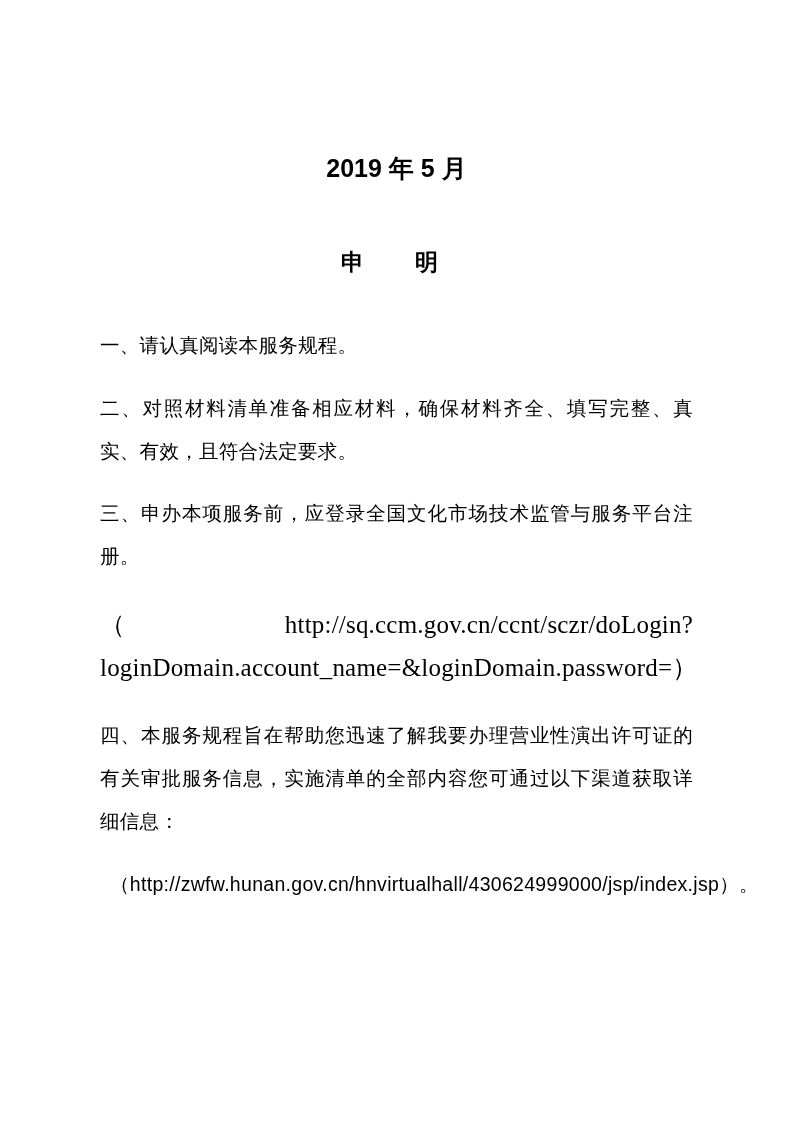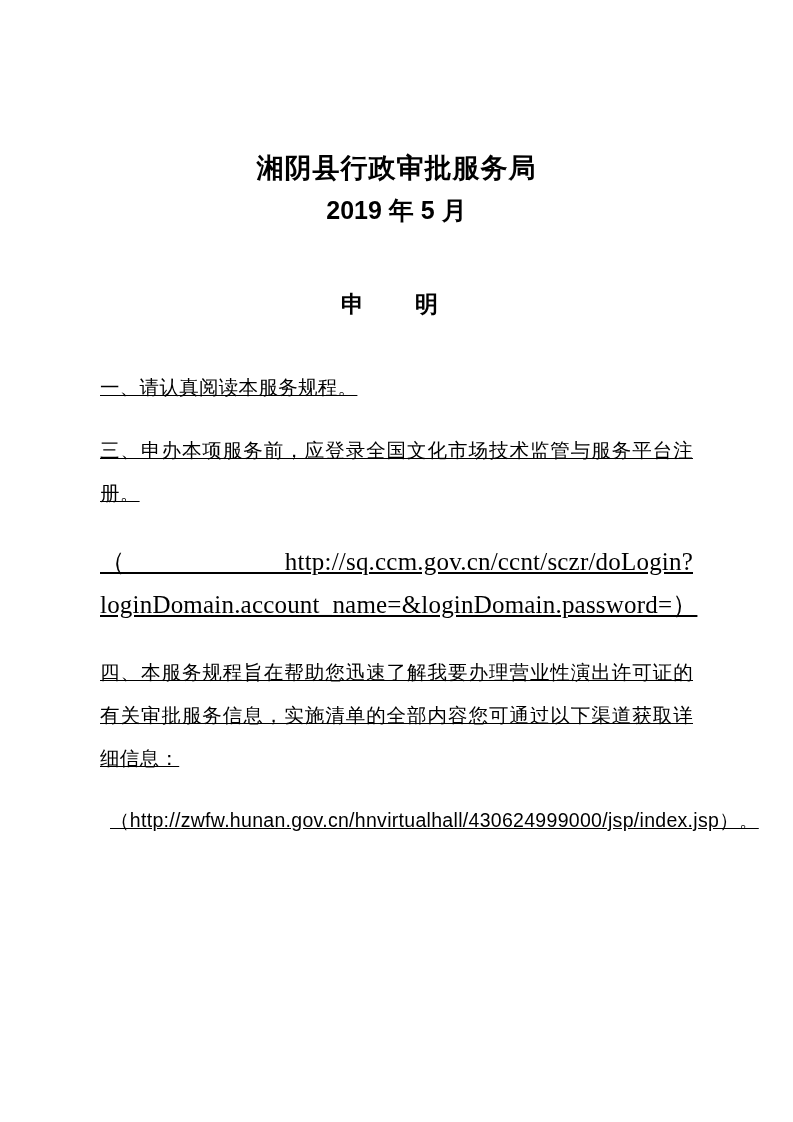--- a/index.html
+++ b/index.html
@@ -42,21 +42,20 @@
   .decl-heading {
     text-align: center;
     font-size: 23px;
     font-weight: bold;
     letter-spacing: 14px;
     margin-top: 54px;
     line-height: 40px;
   }
   .body-block {
     margin-top: 42px;
-    text-decoration: underline;
   }
   .para {
     font-size: 19.5px;
     line-height: 43px;
     text-align: justify;
     letter-spacing: 0.3px;
   }
   .para.mono {
     font-family: "Liberation Serif", serif;
     font-size: 25px;
@@ -66,27 +65,27 @@
     text-indent: 0;
     padding-left: 10px;
   }
 </style>
 </head>
 <body>
 
 <div class="page">
 
   <div class="title-block">
-    <div class="org-title">湘阴县行政审批服务局</div>
     <div class="doc-date">2019 年 5 月</div>
   </div>
 
   <div class="decl-heading">申　明</div>
 
   <div class="body-block">
     <p class="para">一、请认真阅读本服务规程。</p>
+    <p class="para">二、对照材料清单准备相应材料，确保材料齐全、填写完整、真实、有效，且符合法定要求。</p>
     <p class="para">三、申办本项服务前，应登录全国文化市场技术监管与服务平台注册。</p>
     <p class="para mono">（http://sq.ccm.gov.cn/ccnt/sczr/doLogin?loginDomain.account_name=&amp;loginDomain.password=）</p>
     <p class="para">四、本服务规程旨在帮助您迅速了解我要办理营业性演出许可证的有关审批服务信息，实施清单的全部内容您可通过以下渠道获取详细信息：</p>
     <p class="para indent">（http://zwfw.hunan.gov.cn/hnvirtualhall/430624999000/jsp/index.jsp）。</p>
   </div>
 
 </div>
 
 </body></html>

